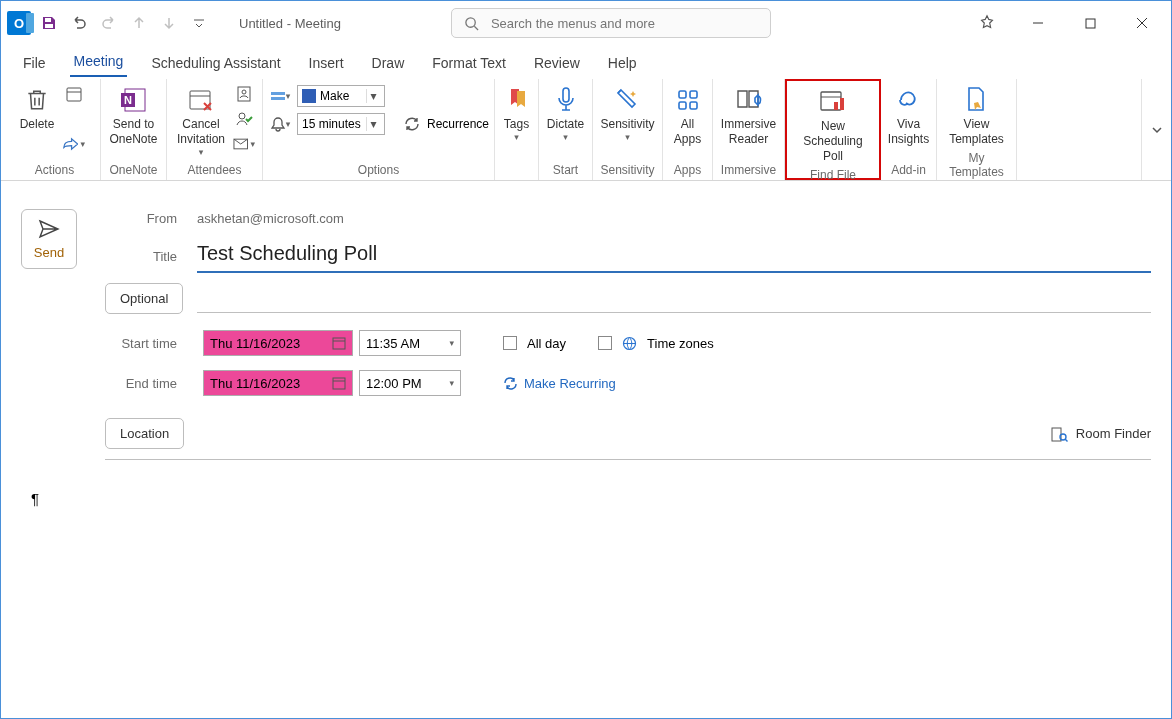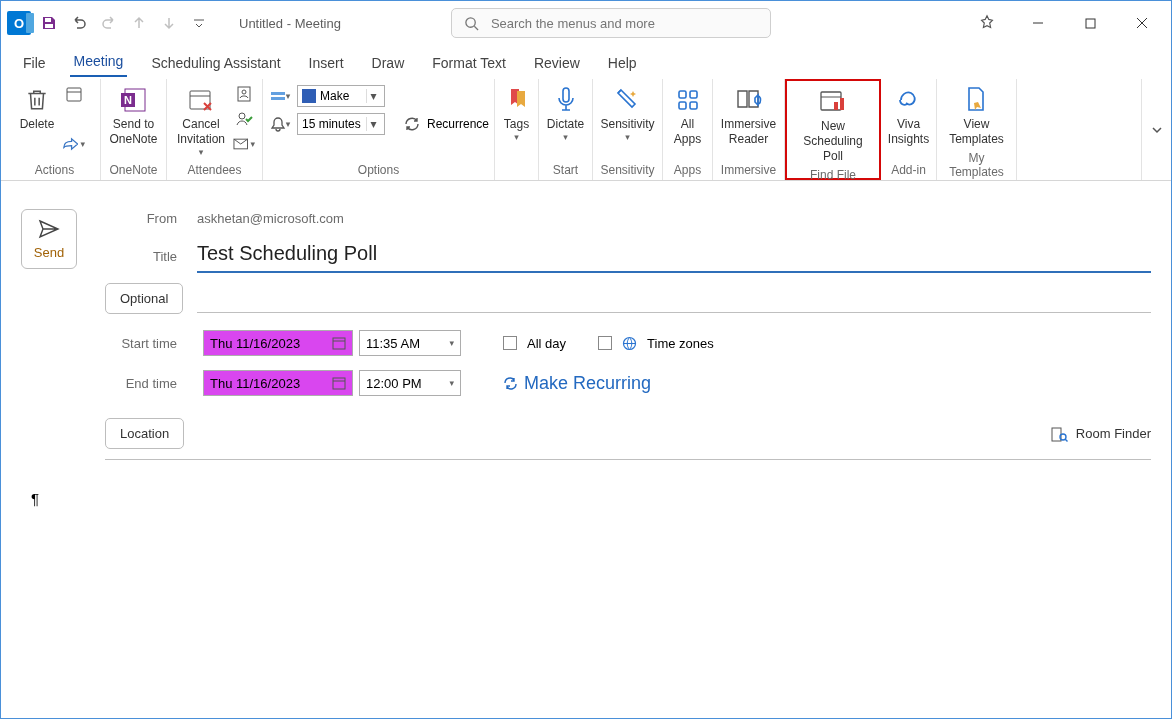--- a/index.html
+++ b/index.html
@@ -45,25 +45,25 @@
   .compose { padding: 20px 20px 0 20px; display: flex; }
   .send-btn { width: 56px; height: 60px; border: 1px solid #bdbdbd; border-radius: 6px; display: flex; flex-direction: column; align-items: center; justify-content: center; font-size: 13px; color: #a16207; cursor: pointer; margin-top: 8px; }
   .form-area { flex: 1; margin-left: 28px; }
   .form-row { display: flex; align-items: center; min-height: 34px; }
   .form-label { width: 92px; text-align: right; font-size: 13px; color: #6b6b6b; padding-right: 20px; }
   .form-label-box { font-size: 13px; color: #333; border: 1px solid #bdbdbd; border-radius: 5px; padding: 7px 14px; cursor: pointer; }
   .from-value { font-size: 13px; color: #6b6b6b; text-align: center; }
   .title-input { flex: 1; font-size: 20px; color: #222; border: none; border-bottom: 2px solid #2f6fb9; padding: 2px 0 6px 0; outline: none; }
   .underline-field { flex: 1; border-bottom: 1px solid #bfbfbf; height: 28px; }
   .attendee-row { display: flex; align-items: center; gap: 14px; margin: 10px 0;}
-  .date-combo { width: 150px; height: 26px; border: 1px solid #adadad; display: flex; align-items: center; padding: 0 6px; font-size: 13px; background: #d946ef; cursor: pointer; }
+  .date-combo { width: 150px; height: 26px; border: 1px solid #adadad; display: flex; align-items: center; padding: 0 6px; font-size: 13px; background: #ec4899; cursor: pointer; }
   .time-combo { width: 102px; height: 26px; border: 1px solid #adadad; display: flex; align-items: center; justify-content: center; padding: 0 6px; font-size: 13px; background: #fff; cursor: pointer; gap: 6px; }
   .cal-icn { margin-left: auto; color: #555; }
   .checkbox { width: 14px; height: 14px; border: 1px solid #888; background: #fff; display: inline-block; }
-  .link-blue { color: #2369c0; font-size: 18px; display: flex; align-items: center; gap: 6px; cursor: pointer; }
+  .link-blue { color: #2369c0; font-size: 13px; display: flex; align-items: center; gap: 6px; cursor: pointer; }
   .room-finder { margin-left: auto; display: flex; align-items: center; gap: 8px; font-size: 13px; color: #333; cursor: pointer; }
   .body-area { padding: 20px 30px; font-size: 15px; }
   .ribbon-chevron { width: 30px; display: flex; align-items: center; justify-content: center; color: #555; cursor: pointer; border-left: 1px solid #e3e3e3;}
   
   svg { display: block; }
 </style>
 </head>
 <body>
 
 <div class="titlebar">

